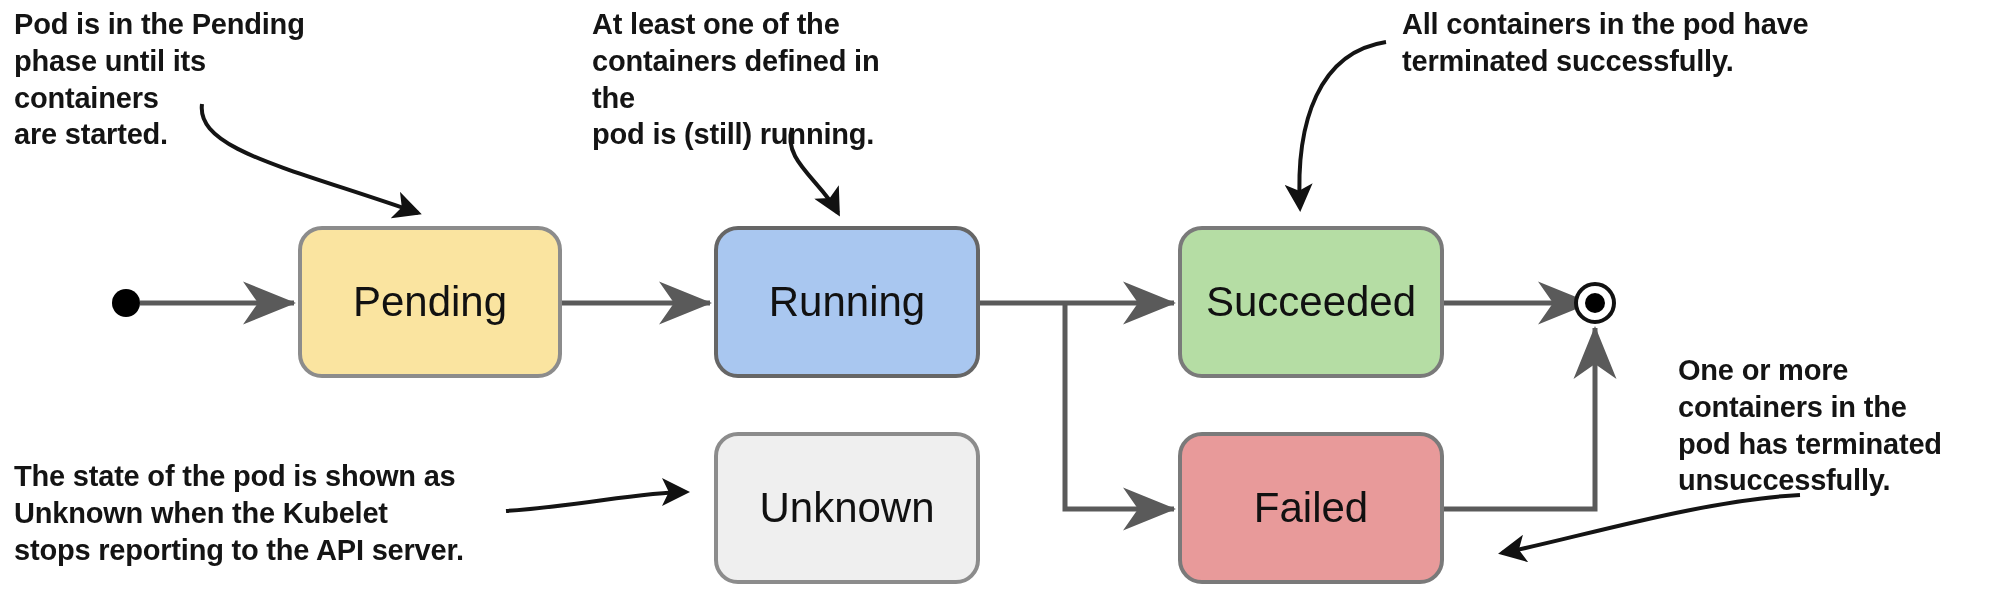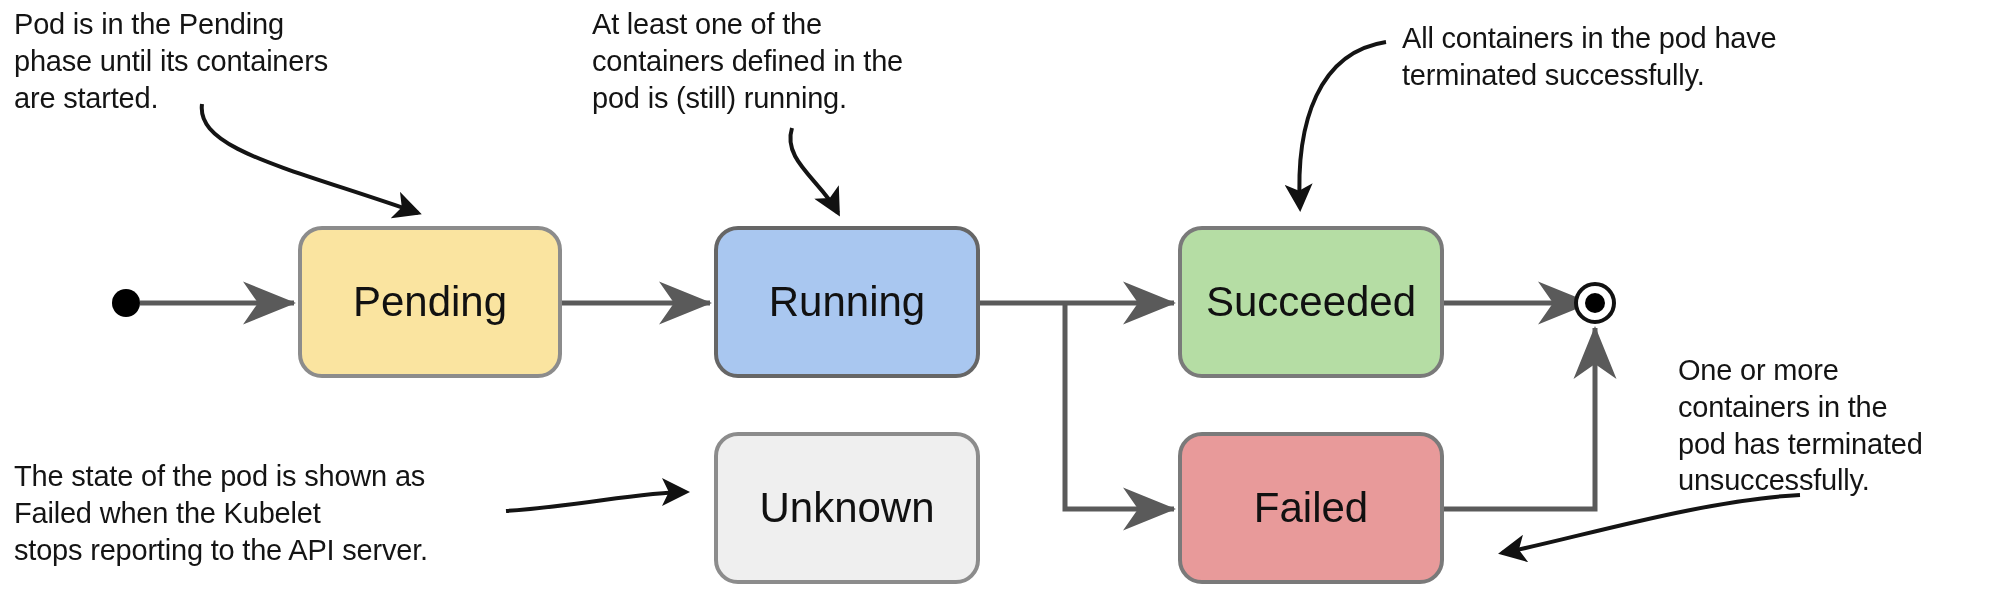--- a/index.html
+++ b/index.html
@@ -25,30 +25,30 @@
   .state-label {
     font-family: "Liberation Sans", sans-serif;
     font-size: 42px;
     fill: #111111;
     text-anchor: middle;
     dominant-baseline: middle;
   }
   .annotation-text {
     position: absolute;
     font-family: "Liberation Sans", sans-serif;
-    font-weight: normal;
+    font-weight: bold;
     font-size: 29px;
     line-height: 1.27;
     color: #141414;
     white-space: pre-line;
     letter-spacing: -0.2px;
   }
   #note-pending   { left: 14px;   top: 6px;   width: 330px; }
   #note-running   { left: 592px;  top: 6px;   width: 330px; }
-  #note-succeeded { left: 1402px; top: 20px;   width: 440px; }
+  #note-succeeded { left: 1402px; top: 6px;   width: 440px; }
   #note-failed    { left: 1678px; top: 320px; width: 300px; margin-top: 32px; }
   #note-unknown   { left: 14px;   top: 458px; width: 500px; }
 </style>
 </head>
 <body>
 
 <div id="canvas">
 
   <svg id="diagram-svg" viewBox="0 0 2000 600">
     <defs>
@@ -115,16 +115,16 @@
   <div class="annotation-text" id="note-running">At least one of the
 containers defined in the
 pod is (still) running.</div>
   <div class="annotation-text" id="note-succeeded">All containers in the pod have
 terminated successfully.</div>
   <div class="annotation-text" id="note-failed">One or more
 containers in the
 pod has terminated
 unsuccessfully.</div>
   <div class="annotation-text" id="note-unknown">The state of the pod is shown as
-Failed when the Kubelet
+Unknown when the Kubelet
 stops reporting to the API server.</div>
 
 </div>
 
 </body></html>

